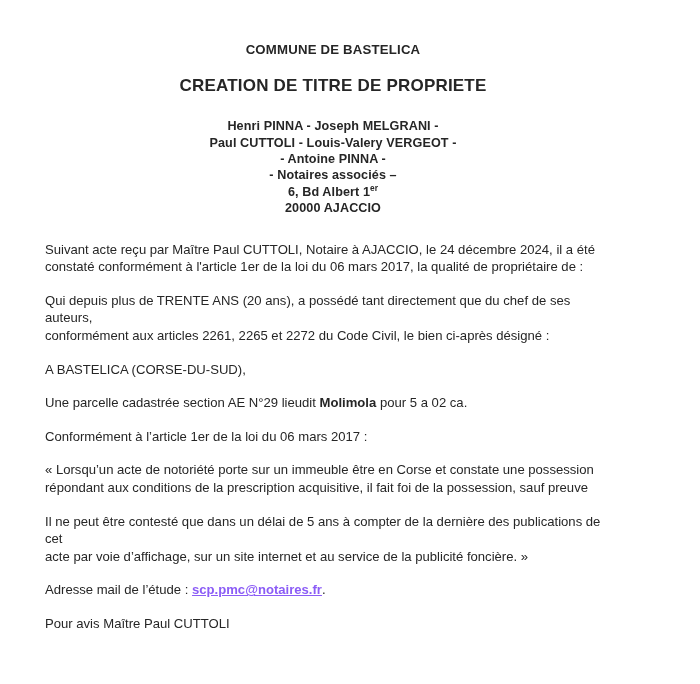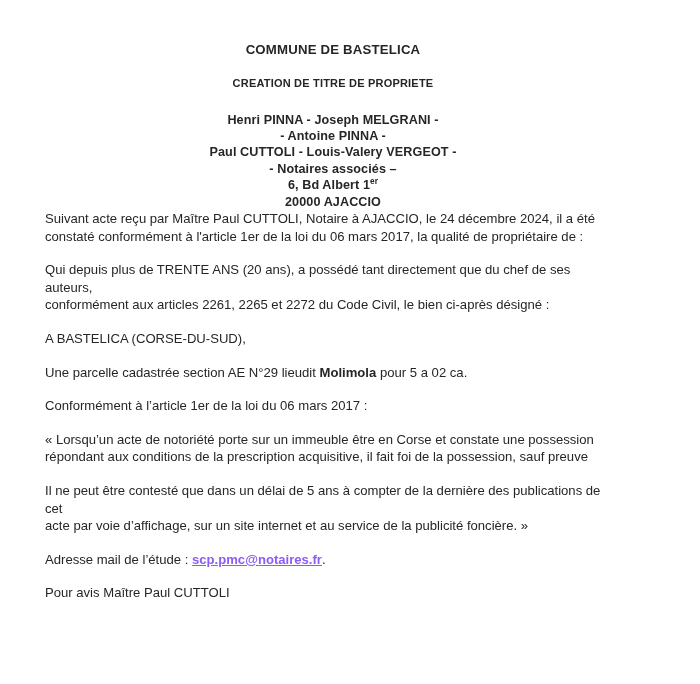--- a/index.html
+++ b/index.html
@@ -30,21 +30,21 @@
     text-align: center;
   }
   .header-title {
     font-size: 13.2px;
     font-weight: bold;
     letter-spacing: 0.2px;
     line-height: 1.1;
     margin: 0;
   }
   .header-subtitle {
-    font-size: 11px;
+    font-size: 17px;
     font-weight: bold;
     letter-spacing: 0.2px;
     line-height: 1.1;
     margin: 0;
     padding-top: 19px;
   }
   .notary-block {
     padding-top: 23px;
     text-align: center;
     font-size: 12.6px;
@@ -59,20 +59,21 @@
   }
   sup.ord {
     font-size: 0.66em;
     vertical-align: super;
     line-height: 0;
   }
 
   
   .body {
     padding: 0 45px 0 45px;
+    margin-top: 24px;
   }
   .para {
     font-size: 13.1px;
     line-height: 17.6px;
     margin: 0 0 16px 0;
     text-align: left;
     color: #262626;
   }
   .para .br-line {
     display: block;
@@ -91,22 +92,22 @@
 
 <div class="page">
 
   <div class="header">
     <div class="header-title">COMMUNE DE BASTELICA</div>
     <div class="header-subtitle">CREATION DE TITRE DE PROPRIETE</div>
   </div>
 
   <div class="notary-block">
     <span class="notary-line">Henri PINNA - Joseph MELGRANI -</span>
+    <span class="notary-line">Paul CUTTOLI - Louis-Valery VERGEOT -</span>
     <span class="notary-line">- Antoine PINNA -</span>
-    <span class="notary-line">Paul CUTTOLI - Louis-Valery VERGEOT -</span>
     <span class="notary-line">- Notaires associés –</span>
     <span class="notary-line"><span>6, Bd Albert 1</span><sup class="ord">er</sup></span>
     <span class="notary-line">20000 AJACCIO</span>
   </div>
 
   <div class="body">
 
     <p class="para">
       <span class="br-line">Suivant acte reçu par Maître Paul CUTTOLI, Notaire à AJACCIO, le 24 décembre 2024, il a été</span>
       <span class="br-line">constaté conformément à l'article 1er de la loi du 06 mars 2017, la qualité de propriétaire de :</span>

